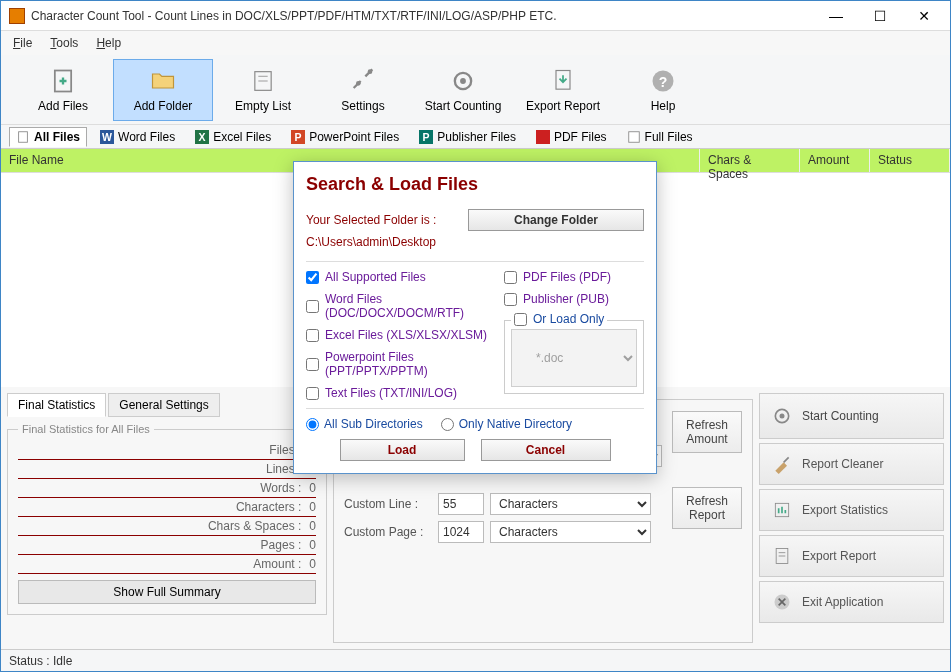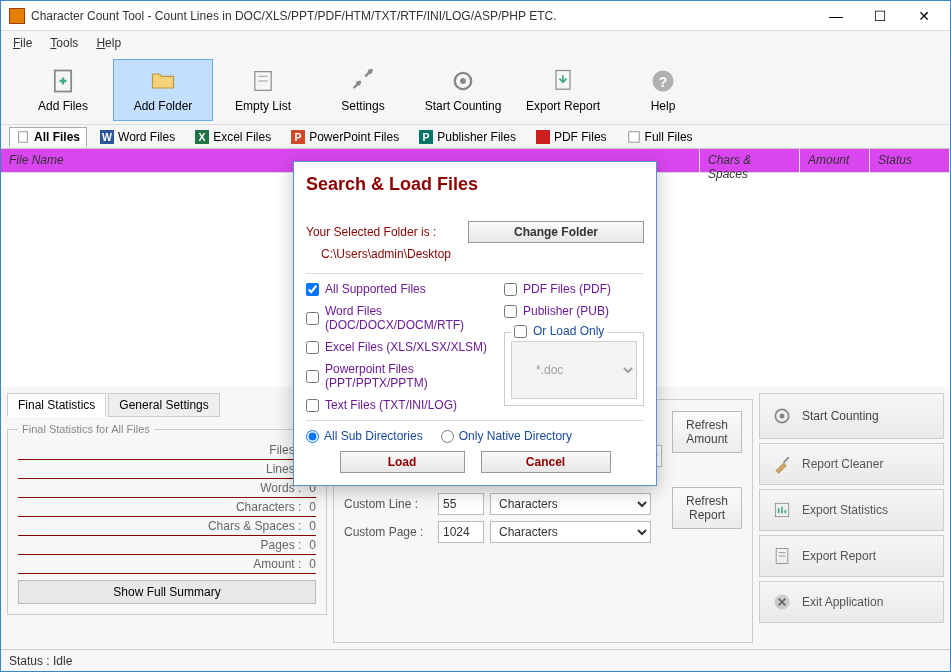--- a/index.html
+++ b/index.html
@@ -13,44 +13,44 @@
 .menubar span u { text-decoration: underline; }
 .toolbar { height: 70px; display: flex; align-items: center; padding: 4px 12px; gap: 0; background: #f5f6f7; border-bottom: 1px solid #ddd; }
 .tool-btn { display: flex; flex-direction: column; align-items: center; justify-content: center; width: 100px; height: 62px; cursor: pointer; border: 1px solid transparent; }
 .tool-btn.active { background: #c2dfff; border: 1px solid #6cabea; }
 .tool-btn .icon { width: 28px; height: 28px; margin-bottom: 4px; }
 .tabs { height: 24px; display: flex; align-items: center; padding: 0 8px; gap: 6px; background: #f5f6f7; border-bottom: 1px solid #ccc; }
 .tab { display: flex; align-items: center; gap: 4px; padding: 2px 6px; cursor: pointer; border: 1px solid transparent; }
 .tab.active { background: #fff; border: 1px solid #aaa; border-bottom: 1px solid #fff; font-weight: bold; }
 .tab .ic { width: 14px; height: 14px; }
 .table-area { flex: 0 0 238px; position: relative; }
-.table-header { height: 24px; display: flex; background: #d946ef; border-bottom: 1px solid #ddd; font-style: italic; }
+.table-header { height: 24px; display: flex; background: #bef264; border-bottom: 1px solid #ddd; }
 .th { padding: 4px 8px; border-right: 1px solid #eee; color: #333; }
 .lower { flex: 1; display: flex; padding: 6px; gap: 6px; background: #f7f7f7; }
 .lower-col { display: flex; flex-direction: column; gap: 6px; }
 .subtabs { display: flex; gap: 2px; }
 .subtab { padding: 4px 10px; background: #eee; border: 1px solid #ccc; cursor: pointer; }
 .subtab.active { background: #fff; border-bottom: 1px solid #fff; }
 fieldset { border: 1px solid #ccc; padding: 6px 10px 10px; }
 legend { color: #888; font-size: 11px; padding: 0 4px; }
 .stat-row { display: flex; justify-content: flex-end; gap: 8px; border-bottom: 1px solid #8b0000; padding: 2px 0; color: #666; }
 .stat-row .lbl { text-align: right; }
 .show-summary { width: 100%; padding: 4px; margin-top: 6px; background: #e8e8e8; border: 1px solid #bbb; cursor: pointer; text-align: center; }
 .rs-row { display: flex; align-items: center; gap: 6px; margin: 6px 0; color: #555; }
 .rs-row input, .rs-row select { border: 1px solid #bbb; padding: 2px 4px; height: 22px; background: #fff; font-size: 12px; color: #333; }
 .refresh-btn { width: 70px; height: 42px; border: 1px solid #bbb; background: linear-gradient(#fafafa,#ececec); cursor: pointer; font-size: 12px; color: #444; line-height: 1.2; }
 .right-panel { width: 185px; display: flex; flex-direction: column; gap: 4px; }
 .big-btn { display: flex; align-items: center; gap: 10px; padding: 10px 12px; border: 1px solid #ccc; background: linear-gradient(#f6f6f6,#e9e9e9); cursor: pointer; color: #555; }
 .big-btn.primary { font-size: 16px; color: #444; padding: 12px; }
 .big-btn .ic { width: 20px; height: 20px; }
 .statusbar { height: 22px; border-top: 1px solid #ccc; padding: 2px 8px; display: flex; align-items: center; color: #333; background: #f5f6f7; }
 .dialog { position: absolute; left: 292px; top: 160px; width: 364px; background: #fff; border: 1px solid #5a93cc; box-shadow: 0 4px 18px rgba(0,0,0,.25); padding: 12px; z-index: 20; }
-.dialog h2 { color: #8b0000; font-size: 18px; font-weight: bold; margin-bottom: 26px; }
+.dialog h2 { color: #8b0000; font-size: 18px; font-weight: bold; margin-bottom: 14px; }
 .dialog .folderline { color: #8b0000; display: flex; align-items: center; justify-content: space-between; margin-bottom: 4px; }
-.dialog .path { color: #8b0000; margin-bottom: 12px; margin-left: 15px; }
+.dialog .path { color: #8b0000; margin-bottom: 12px; }
 .dialog hr { border: 0; border-top: 1px solid #ddd; margin: 8px 0; }
 .dialog .btn { padding: 3px 18px; border: 1px solid #999; background: linear-gradient(#fafafa,#e6e6e6); cursor: pointer; font-weight: bold; color: #8b0000; }
 .dialog .btn.plain { color: #333; font-weight: normal; }
 .dlg-grid { display: flex; gap: 16px; }
 .dlg-col { display: flex; flex-direction: column; gap: 8px; }
 .chk { display: flex; align-items: center; gap: 6px; color: #6a1b9a; cursor: pointer; }
 .chk input { width: 13px; height: 13px; }
 .chk.blue { color: #1a4ba0; }
 .radio-row { display: flex; gap: 18px; margin: 8px 0; }
 .radio { display: flex; align-items: center; gap: 5px; color: #1a4ba0; cursor: pointer; }

